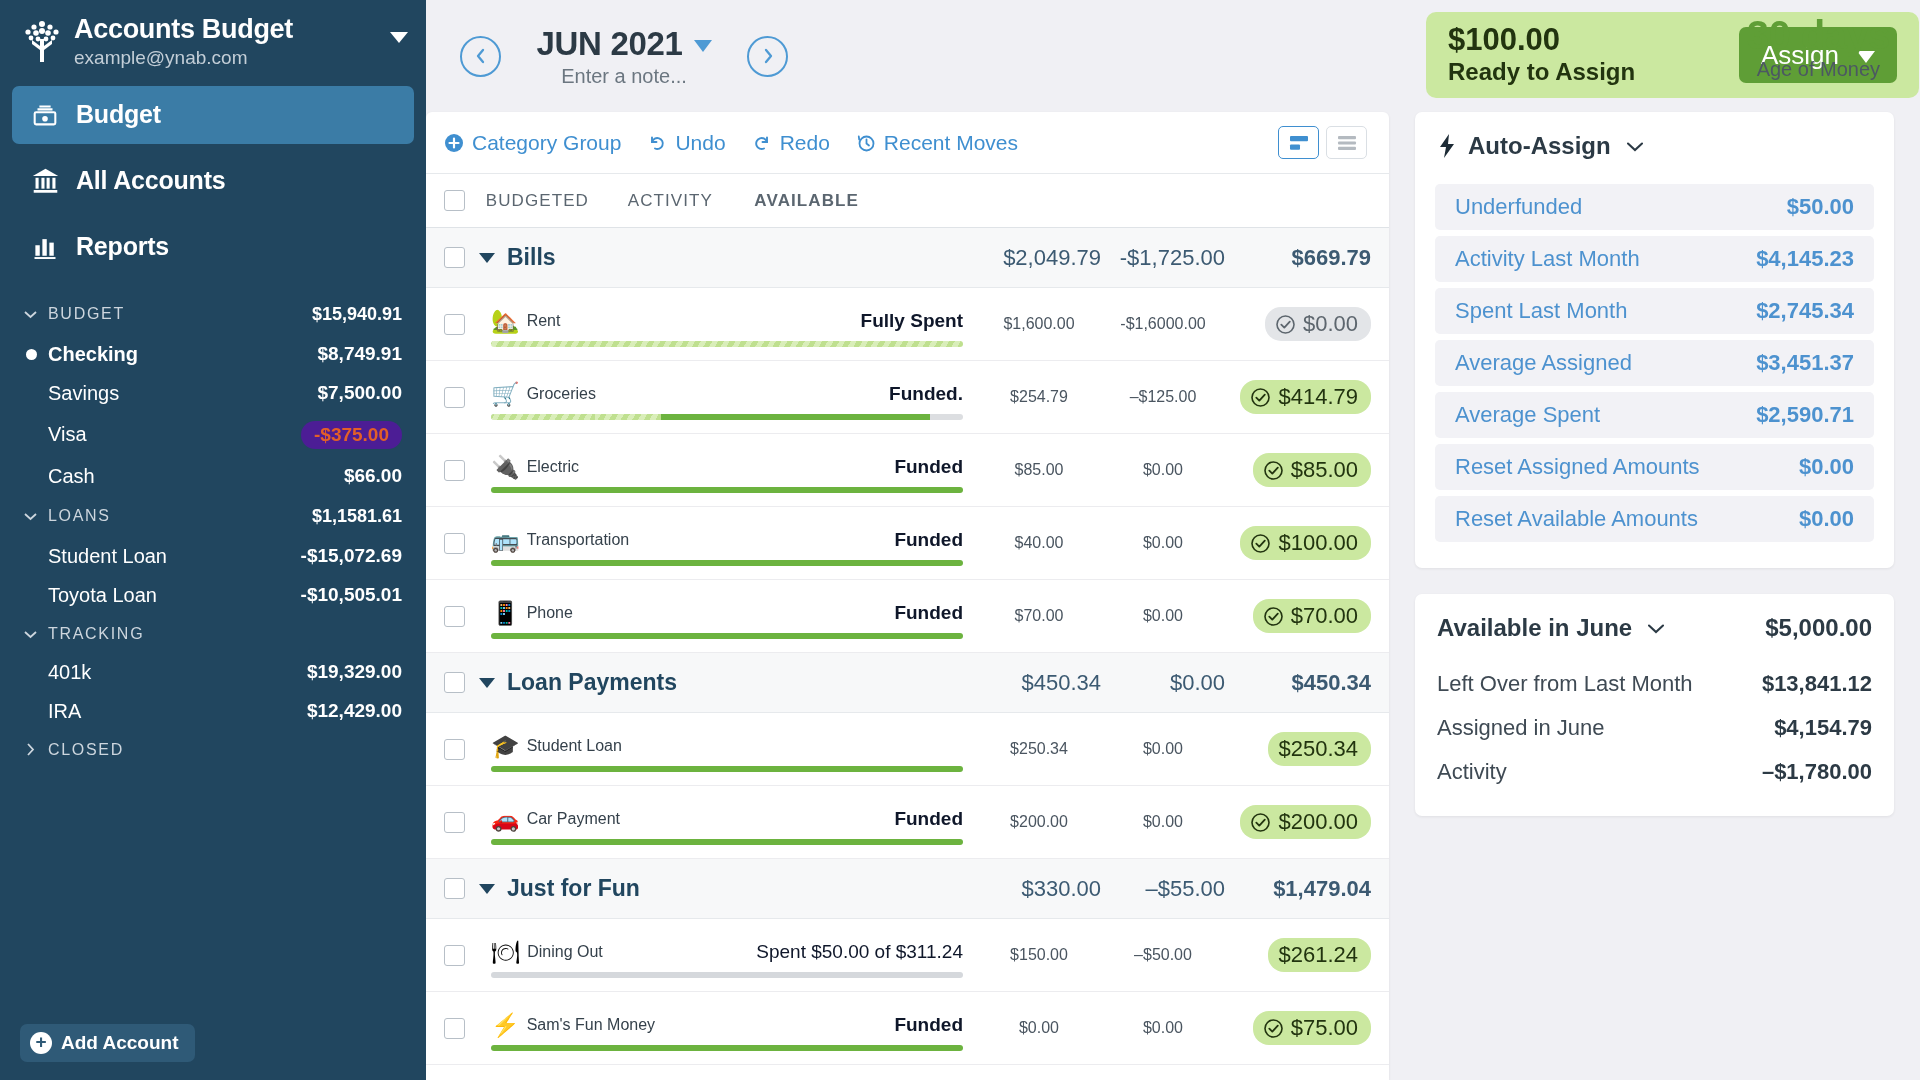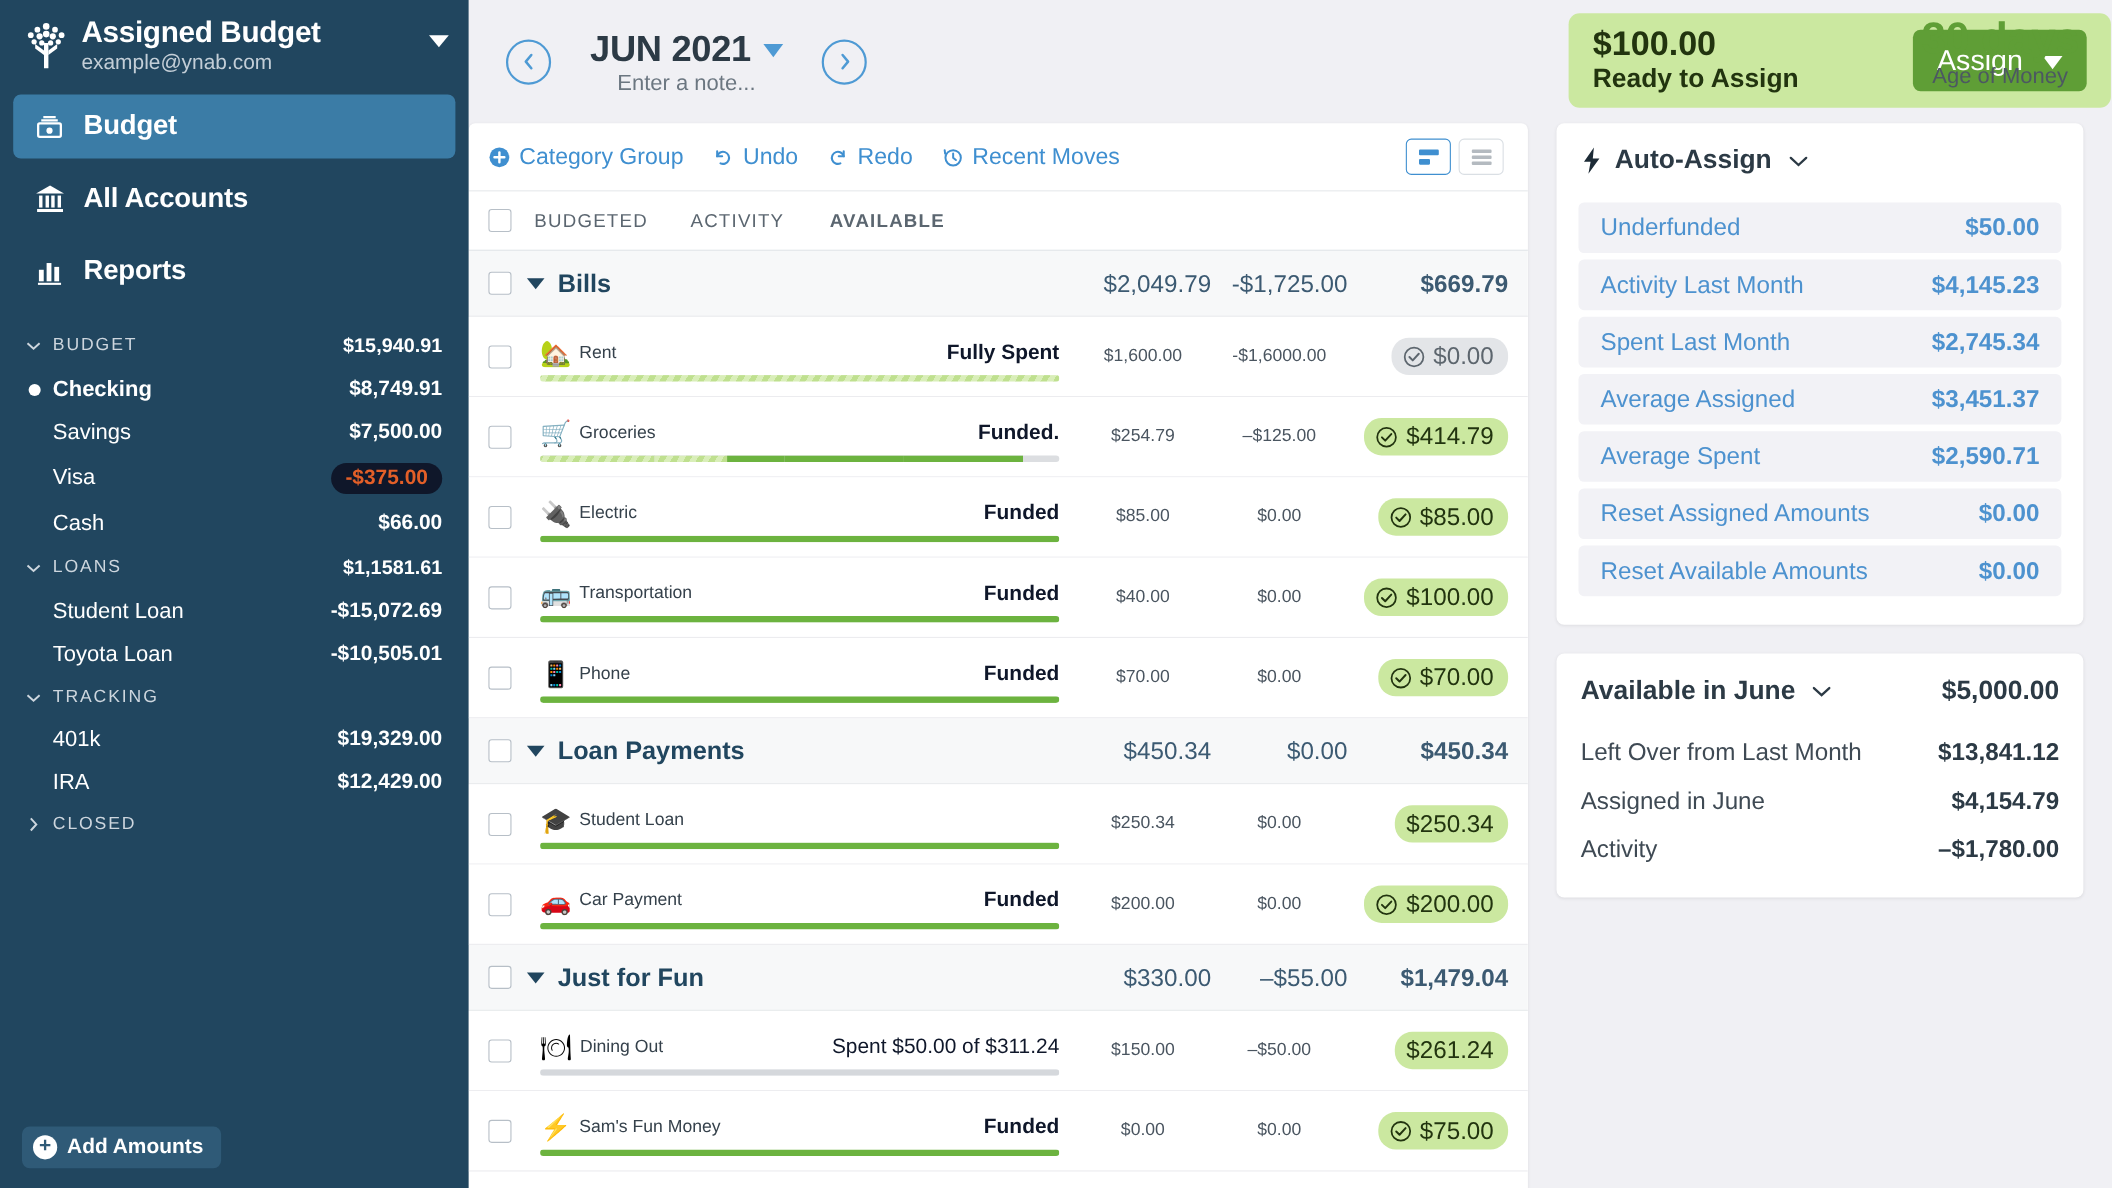--- a/index.html
+++ b/index.html
@@ -60,21 +60,21 @@
     padding: 8px 24px 8px 48px; cursor: pointer; position: relative;
   }
   .acct-row .dot {
     position: absolute; left: 26px; width: 11px; height: 11px;
     border-radius: 50%; background: #ffffff;
   }
   .acct-name { flex: 1; font-size: 20px; color: #ffffff; }
   .acct-name.bold { font-weight: bold; }
   .acct-amt { font-size: 19px; font-weight: bold; color: #ffffff; white-space: nowrap; }
   .acct-amt.neg-pill {
-    background: #0f172a; color: #e35f28; font-weight: bold;
+    background: #4c1d95; color: #e35f28; font-weight: bold;
     border-radius: 20px; padding: 3px 13px; font-size: 19px;
   }
   .closed-head .chev-right { transform: rotate(-90deg); }
 
   .add-account {
     position: absolute; left: 20px; bottom: 18px;
     display: inline-flex; align-items: center;
     background: #2f5a77; border-radius: 7px;
     padding: 8px 16px 8px 10px; cursor: pointer;
   }
@@ -268,21 +268,21 @@
               <circle cx="31" cy="20" r="2.4"></circle>
             <circle cx="16" cy="21" r="2.4"></circle>
               <circle cx="24" cy="21" r="2.4"></circle>
             <path d="M18 21 L22 21 L22 44 L18 44 Z"></path>
             <path d="M18 28 L10 22 L10 26 L18 32 Z"></path>
             <path d="M22 28 L30 22 L30 26 L22 32 Z"></path>
           </g>
         </svg>
       </span>
       <div class="budget-names">
-        <div class="budget-title">Assigned Budget</div>
+        <div class="budget-title">Accounts Budget</div>
         <div class="budget-email">example@ynab.com</div>
       </div>
       <div class="caret-down-white"></div>
     </div>
 
     <div class="nav-item active">
       <span class="nav-ico">
         <svg viewBox="0 0 32 32" width="30" height="30" fill="none" stroke="#ffffff" stroke-width="2.2">
           <rect x="5" y="13" width="22" height="13" rx="1.5"></rect>
           <path d="M8 10 h16 M10 7 h12"></path>
@@ -388,21 +388,21 @@
           <svg width="15" height="10" viewBox="0 0 15 10" fill="none" stroke="#cdd6de" stroke-width="1.8">
               <path d="M2 3 L7.5 8 L13 3"></path>
             </svg>
         </span>
         <span class="group-name">CLOSED</span>
       </div>
     </div>
 
     <div class="add-account">
       <span class="plus-circ">+</span>
-      <span class="lbl">Add Amounts</span>
+      <span class="lbl">Add Account</span>
     </div>
   </aside>
 
   <div class="main">
 
     <div class="topbar">
       <div class="month-nav">
         <div class="circ-btn">
           <svg width="16" height="18" viewBox="0 0 16 18" fill="none" stroke="#4e9ad4" stroke-width="2.3" stroke-linecap="round" stroke-linejoin="round">
               <path d="M10 3 L5 9 L10 15"></path>

